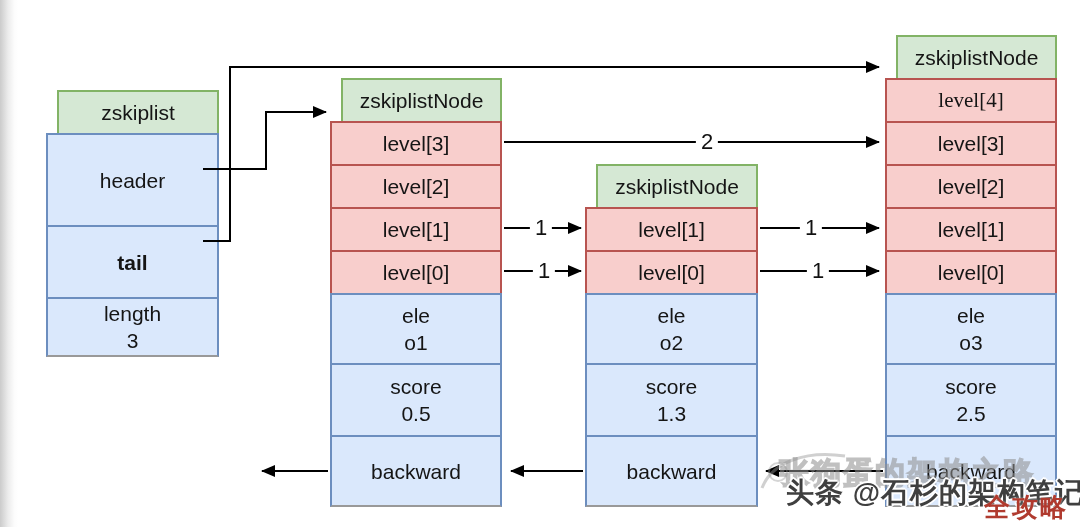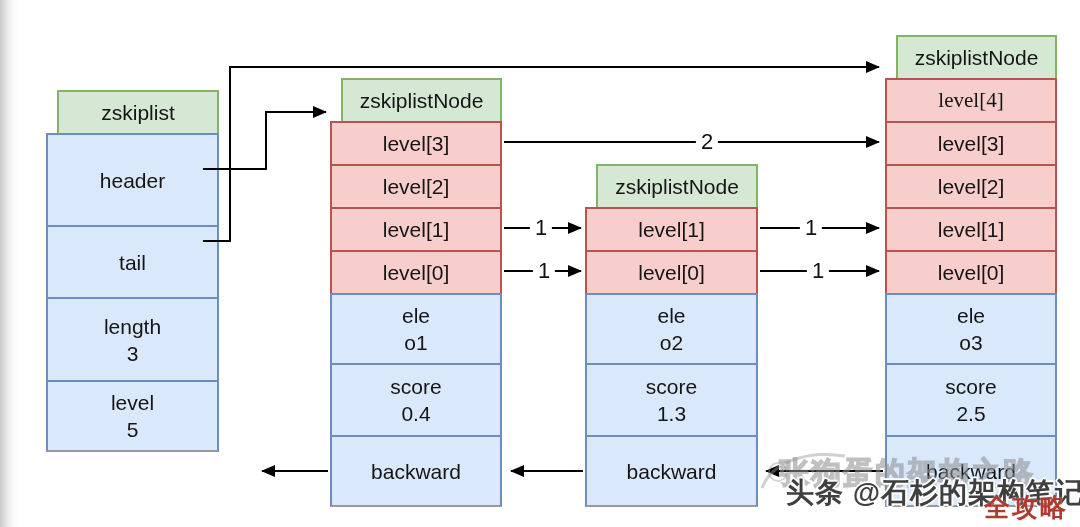--- a/index.html
+++ b/index.html
@@ -55,44 +55,40 @@
 </head>
 <body>
 
 <div id="canvas">
 
   <div class="page-edge"></div>
 
   <div class="box" style="left:30px; top:90px; width:173px;padding-left:16px;">
     <div class="cell green" style="height:43px;">zskiplist</div>
     <div class="cell blue" style="height:92px;">header</div>
-    <div class="cell blue" style="height:72px;">tail</div>
-    <div class="cell blue" style="height:83px;">
+    <div class="cell blue" style="height:72px;font-weight:bold;">tail</div>
+    <div class="cell blue" style="height:60px;">
       <div>length</div>
       <div>3</div>
-    </div>
-    <div class="cell blue" style="height:72px;">
-      <div>level</div>
-      <div>5</div>
     </div>
   </div>
 
   <div class="box" style="left:330px; top:78px; width:172px;">
     <div class="cell green" style="height:43px;">zskiplistNode</div>
     <div class="cell pink" style="height:43px;">level[3]</div>
     <div class="cell pink" style="height:43px;">level[2]</div>
     <div class="cell pink" style="height:43px;">level[1]</div>
     <div class="cell pink" style="height:43px;">level[0]</div>
     <div class="cell blue" style="height:70px;">
       <div>ele</div>
       <div>o1</div>
     </div>
     <div class="cell blue" style="height:72px;">
       <div>score</div>
-      <div>0.4</div>
+      <div>0.5</div>
     </div>
     <div class="cell blue" style="height:72px;">backward</div>
   </div>
 
   <div class="box" style="left:585px; top:164px; width:173px;">
     <div class="cell green" style="height:43px;">zskiplistNode</div>
     <div class="cell pink" style="height:43px;">level[1]</div>
     <div class="cell pink" style="height:43px;">level[0]</div>
     <div class="cell blue" style="height:70px;">
       <div>ele</div>

